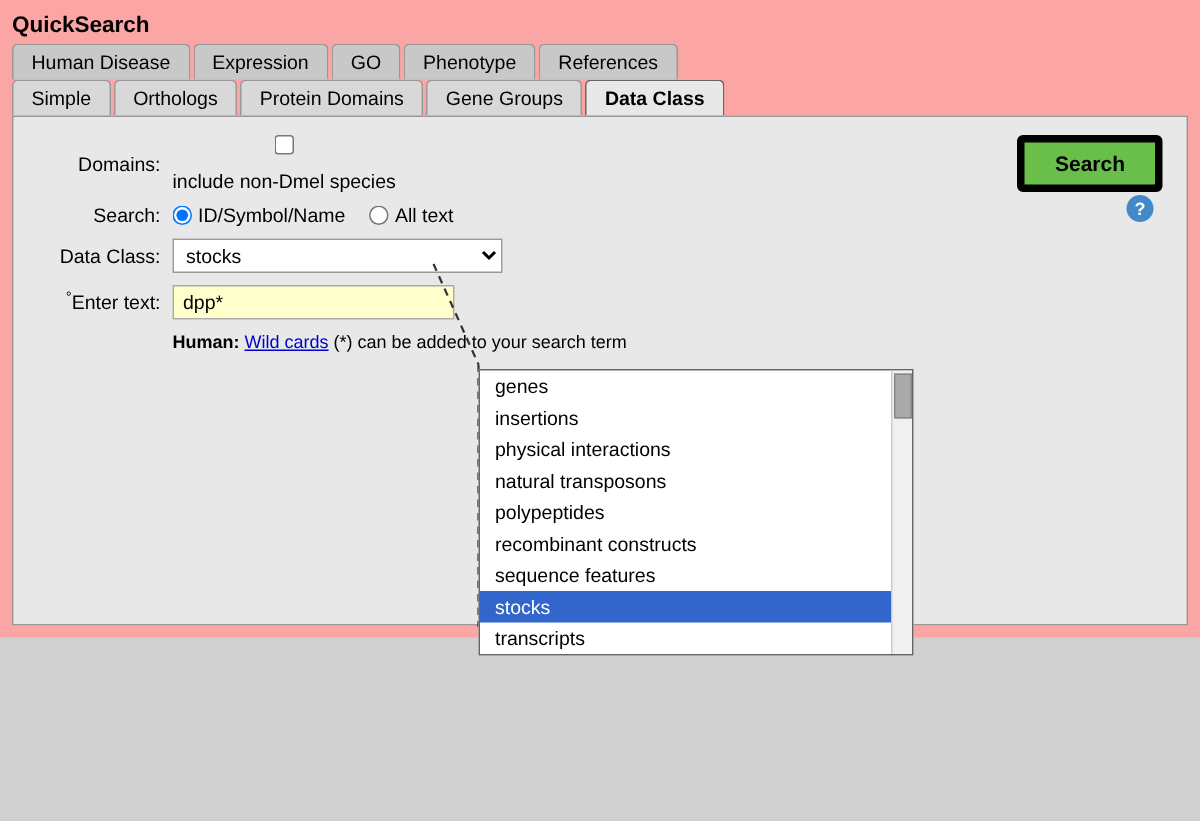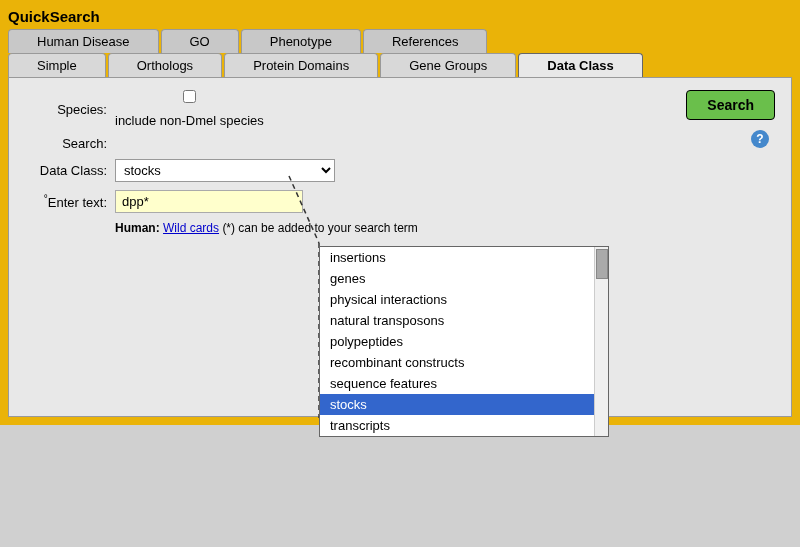--- a/index.html
+++ b/index.html
@@ -6,42 +6,42 @@
     body {
       font-family: Arial, Helvetica, sans-serif;
       font-size: 13px;
       background: #d0d0d0;
       width: 800px;
       height: 547px;
       overflow: hidden;
     }
 
     .app-container {
-      background: #eab308;
+      background: #fca5a5;
       padding: 8px;
       width: 800px;
     }
 
     .app-title {
       font-size: 15px;
       font-weight: bold;
       margin-bottom: 4px;
       color: #000;
     }
 
     
     .tab-row {
       display: flex;
       align-items: flex-end;
       gap: 2px;
       margin-bottom: 0;
     }
 
     .tab {
-      padding: 4px 28px;
+      padding: 4px 12px;
       background: #c8c8c8;
       border: 1px solid #999;
       border-bottom: none;
       border-radius: 4px 4px 0 0;
       cursor: pointer;
       font-size: 13px;
       color: #000;
       white-space: nowrap;
     }
 
@@ -80,21 +80,21 @@
       padding-right: 8px;
       font-size: 13px;
       color: #000;
     }
 
     .search-button {
       position: absolute;
       top: 12px;
       right: 16px;
       background: #6abf4b;
-      border: 1px solid #000000;
+      border: 5px solid #000000;
       border-radius: 4px;
       padding: 6px 20px;
       font-size: 14px;
       font-weight: bold;
       cursor: pointer;
       color: #000;
     }
 
     .help-icon {
       position: absolute;
@@ -238,49 +238,60 @@
     }
   </style>
 </head>
 <body>
 
 <div class="app-container">
   <div class="app-title">QuickSearch</div>
 
   <div class="tab-row">
     <div class="tab">Human Disease</div>
+    <div class="tab">Expression</div>
     <div class="tab">GO</div>
     <div class="tab">Phenotype</div>
     <div class="tab">References</div>
   </div>
 
   <div class="tab-row tab-row-2">
     <div class="tab">Simple</div>
     <div class="tab">Orthologs</div>
     <div class="tab">Protein Domains</div>
     <div class="tab">Gene Groups</div>
     <div class="tab active">Data Class</div>
   </div>
 
   <div class="main-panel" style="position:relative; min-height: 340px;">
 
     <button class="search-button">Search</button>
 
     <div class="help-icon">?</div>
 
     <div class="form-row">
-      <span class="form-label">Species:</span>
+      <span class="form-label">Domains:</span>
       <label class="checkbox-label">
         <input type="checkbox" style="">
         <span>include non-Dmel species</span>
       </label>
     </div>
 
     <div class="form-row">
       <span class="form-label">Search:</span>
+      <div class="radio-group">
+        <label class="radio-label">
+          <input type="radio" name="search_type" checked="" style="">
+          <span>ID/Symbol/Name</span>
+        </label>
+        <label class="radio-label">
+          <input type="radio" name="search_type" style="">
+          <span>All text</span>
+        </label>
+      </div>
     </div>
 
     <div class="form-row">
       <span class="form-label">Data Class:</span>
       <select class="data-class-select">
         <option>stocks</option>
       </select>
     </div>
 
     <div class="form-row">
@@ -299,22 +310,22 @@
     </div>
 
     <svg class="connector-svg" style="position:absolute;top:0;left:0;width:100%;height:340px;pointer-events:none;z-index:50;">
 
       <line x1="280" y1="98" x2="310" y2="165" stroke="#333" stroke-width="1.5" stroke-dasharray="5,4"></line>
       <line x1="310" y1="165" x2="310" y2="340" stroke="#333" stroke-width="1.5" stroke-dasharray="5,4"></line>
     </svg>
 
     <div class="dropdown-popup" style="position:absolute; left:310px; top:168px; width:290px;">
       <div class="dropdown-inner">
+        <div class="dropdown-item">genes</div>
         <div class="dropdown-item">insertions</div>
-        <div class="dropdown-item">genes</div>
         <div class="dropdown-item">physical interactions</div>
         <div class="dropdown-item">natural transposons</div>
         <div class="dropdown-item">polypeptides</div>
         <div class="dropdown-item">recombinant constructs</div>
         <div class="dropdown-item">sequence features</div>
         <div class="dropdown-item selected">stocks</div>
         <div class="dropdown-item">transcripts</div>
         <div class="scrollbar">
           <div class="scrollbar-thumb"></div>
         </div>

